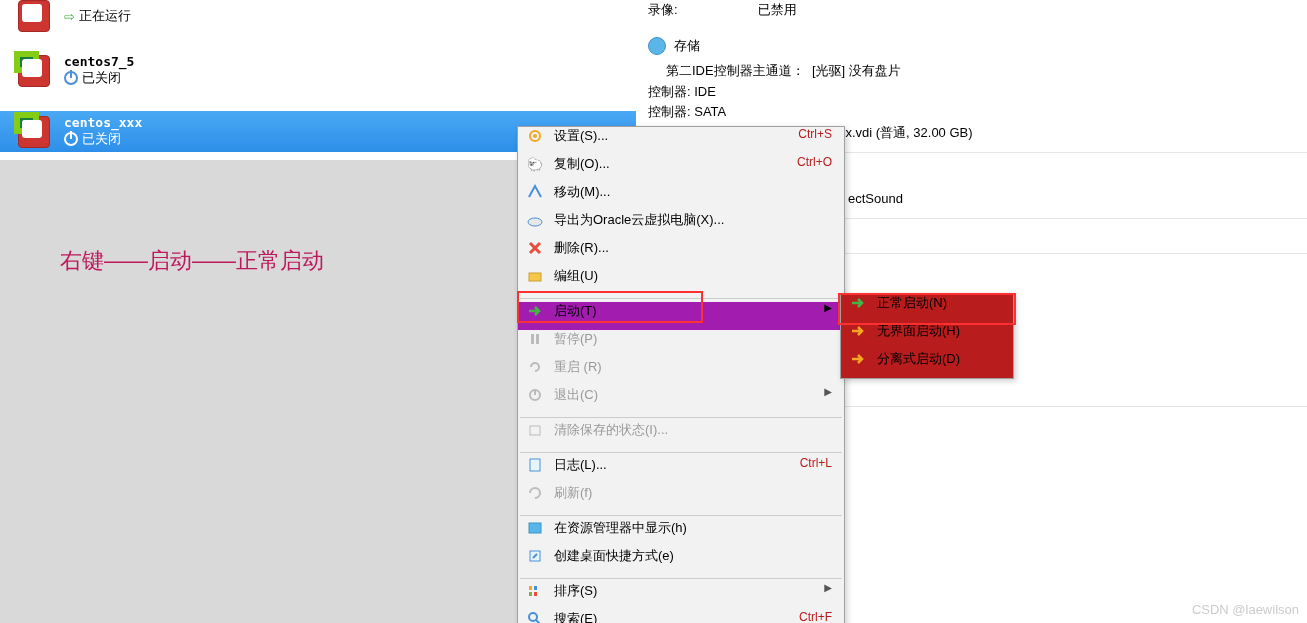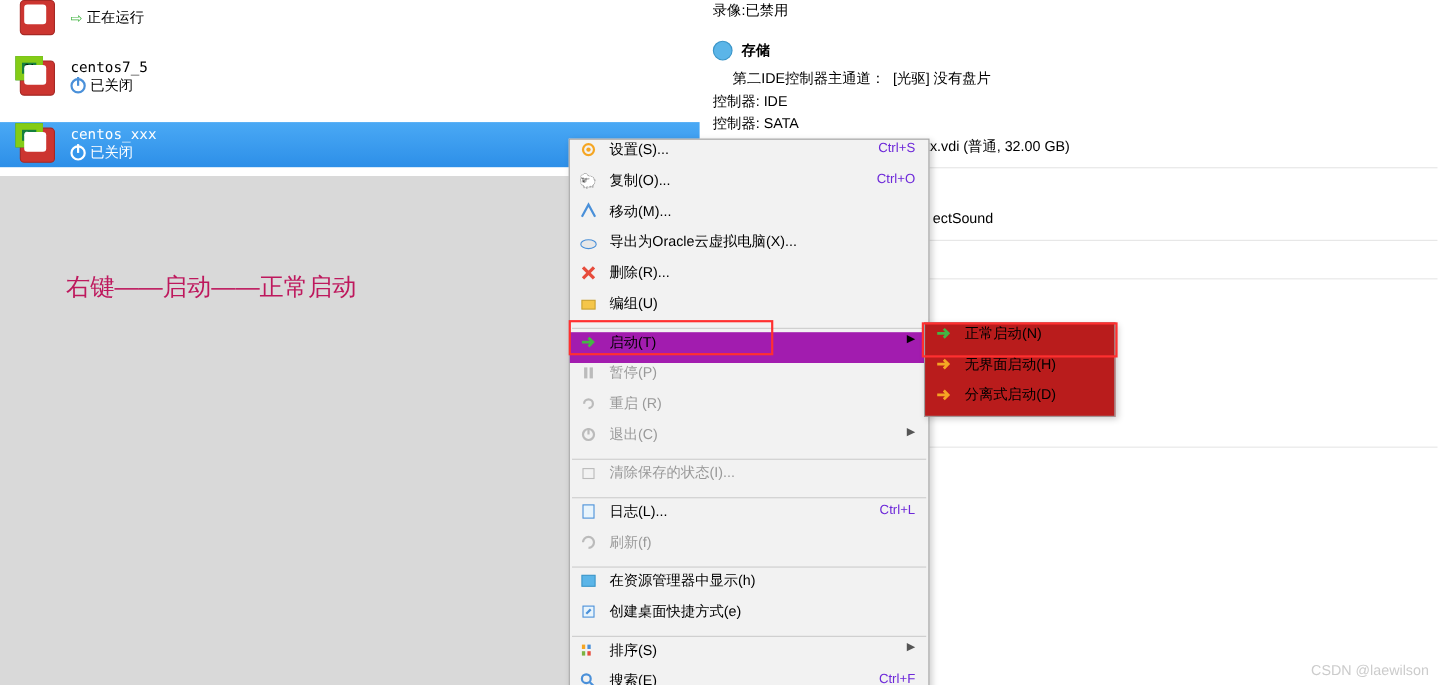--- a/index.html
+++ b/index.html
@@ -7,42 +7,42 @@
 .left-panel{position:absolute;left:0;top:0;width:636px;height:623px;background:#fff}
 .vm-list{background:#fff}
 .vm-item{display:flex;align-items:center;padding:4px 18px;gap:14px;cursor:pointer}
 .vm-item.first{padding-top:0;padding-bottom:2px}
 .vm-item.selected{background:linear-gradient(#4aa9f5,#2d8fe8);color:#fff}
 .vm-icon{width:32px;height:32px;position:relative;flex-shrink:0}
 .vm-os{width:32px;height:32px;background:#cc3530;border-radius:4px;border:1px solid #a52824}
 .vm-os::after{content:"";position:absolute;top:4px;left:4px;width:20px;height:18px;background:#fff;border-radius:3px}
 .vm-badge{position:absolute;top:-4px;left:-4px;background:#15803d;border:6px solid #84cc16;font-size:8px;padding:0 2px;line-height:10px}
 .vm-info{display:flex;flex-direction:column;gap:0}
-.vm-name{font-weight:normal;font-family:monospace}
+.vm-name{font-weight:bold;font-family:monospace}
 .vm-status{display:flex;align-items:center;gap:4px;font-family:monospace}
 .pwr-icon{width:14px;height:14px;border:2px solid #4a90d9;border-radius:50%;position:relative;display:inline-block}
 .pwr-icon::after{content:"";position:absolute;top:-3px;left:4px;width:2px;height:8px;background:#4a90d9}
 .selected .pwr-icon{border-color:#fff}
 .selected .pwr-icon::after{background:#fff}
 .gray-area{position:absolute;left:0;top:160px;width:636px;height:463px;background:#d9d9d9}
 .annotation{position:absolute;left:60px;top:246px;color:#be185d;font-size:22px;font-weight:normal}
 .right-panel{position:absolute;left:640px;top:0;width:667px;height:623px;background:#fff}
-.section-header{display:flex;align-items:center;gap:8px;padding:14px 8px 4px;font-weight:bold}
+.section-header{display:flex;align-items:center;gap:8px;padding:14px 8px 4px;font-weight:normal}
 .disk-icon{width:18px;height:18px;background:#5bb5e8;border-radius:50%;border:1px solid #3a95c8}
 .storage-info{padding:2px 8px 2px 8px;font-family:monospace;font-size:13px;line-height:1.6}
 .info-line{white-space:pre}
 .info-indent1{padding-left:18px}
 .divider{border-top:1px solid #e5e5e5;margin:6px 0}
 .context-menu{position:absolute;left:517px;top:126px;width:328px;background:#f2f2f2;border:1px solid #a0a0a0;box-shadow:2px 2px 6px rgba(0,0,0,0.2)}
 .menu-item{display:flex;align-items:flex-start;height:28px;padding:0 12px 0 8px;gap:10px;cursor:default;position:relative}
 .menu-item.highlighted{background:#a21caf;color:#000}
 .menu-item.disabled{color:#999}
 .menu-icon{width:18px;height:18px;display:flex;align-items:center;justify-content:center;flex-shrink:0}
 .menu-label{flex:1}
-.menu-shortcut{color:#6d28d9;font-size:12px}
+.menu-shortcut{color:#b91c1c;font-size:12px}
 .menu-sep{height:1px;background:#ccc;margin:3px 2px}
 .submenu-arrow{font-size:10px;color:#555}
 .menu-item.highlighted .submenu-arrow{color:#000}
 .submenu{position:absolute;left:840px;top:293px;width:174px;background:#b91c1c;border:1px solid #a0a0a0;box-shadow:2px 2px 6px rgba(0,0,0,0.2)}
 .red-box1{position:absolute;left:517px;top:291px;width:186px;height:32px;border:2px solid #ff3030;pointer-events:none;z-index:10}
 .red-box2{position:absolute;left:838px;top:293px;width:178px;height:32px;border:2px solid #ff3030;pointer-events:none;z-index:10}
 .watermark{position:absolute;right:8px;bottom:6px;color:#ccc;font-size:13px}
 svg{width:18px;height:18px}
 </style>
 </head>
@@ -90,21 +90,21 @@
           </span>
       </div>
     </div>
   </div>
   <div class="gray-area"></div>
   <div class="annotation">右键——启动——正常启动</div>
 </div>
 
 <div class="right-panel">
   <div class="storage-info" style="padding-top:0">
-    <div class="info-line" style="display:flex;"><span>录像:</span><span>已禁用</span></div>
+    <div class="info-line" style="display:flex;gap:80px"><span>录像:</span><span>已禁用</span></div>
   </div>
   <div class="section-header">
     <span class="disk-icon"></span>
     <span>存储</span>
   </div>
   <div class="storage-info">
     <div class="info-line info-indent1">第二IDE控制器主通道：  [光驱] 没有盘片</div>
     <div class="info-line">控制器: IDE</div>
     <div class="info-line">控制器: SATA</div>
     <div class="info-line info-indent1">SATA 端口 0：          centos_xxx.vdi (普通, 32.00 GB)</div>

